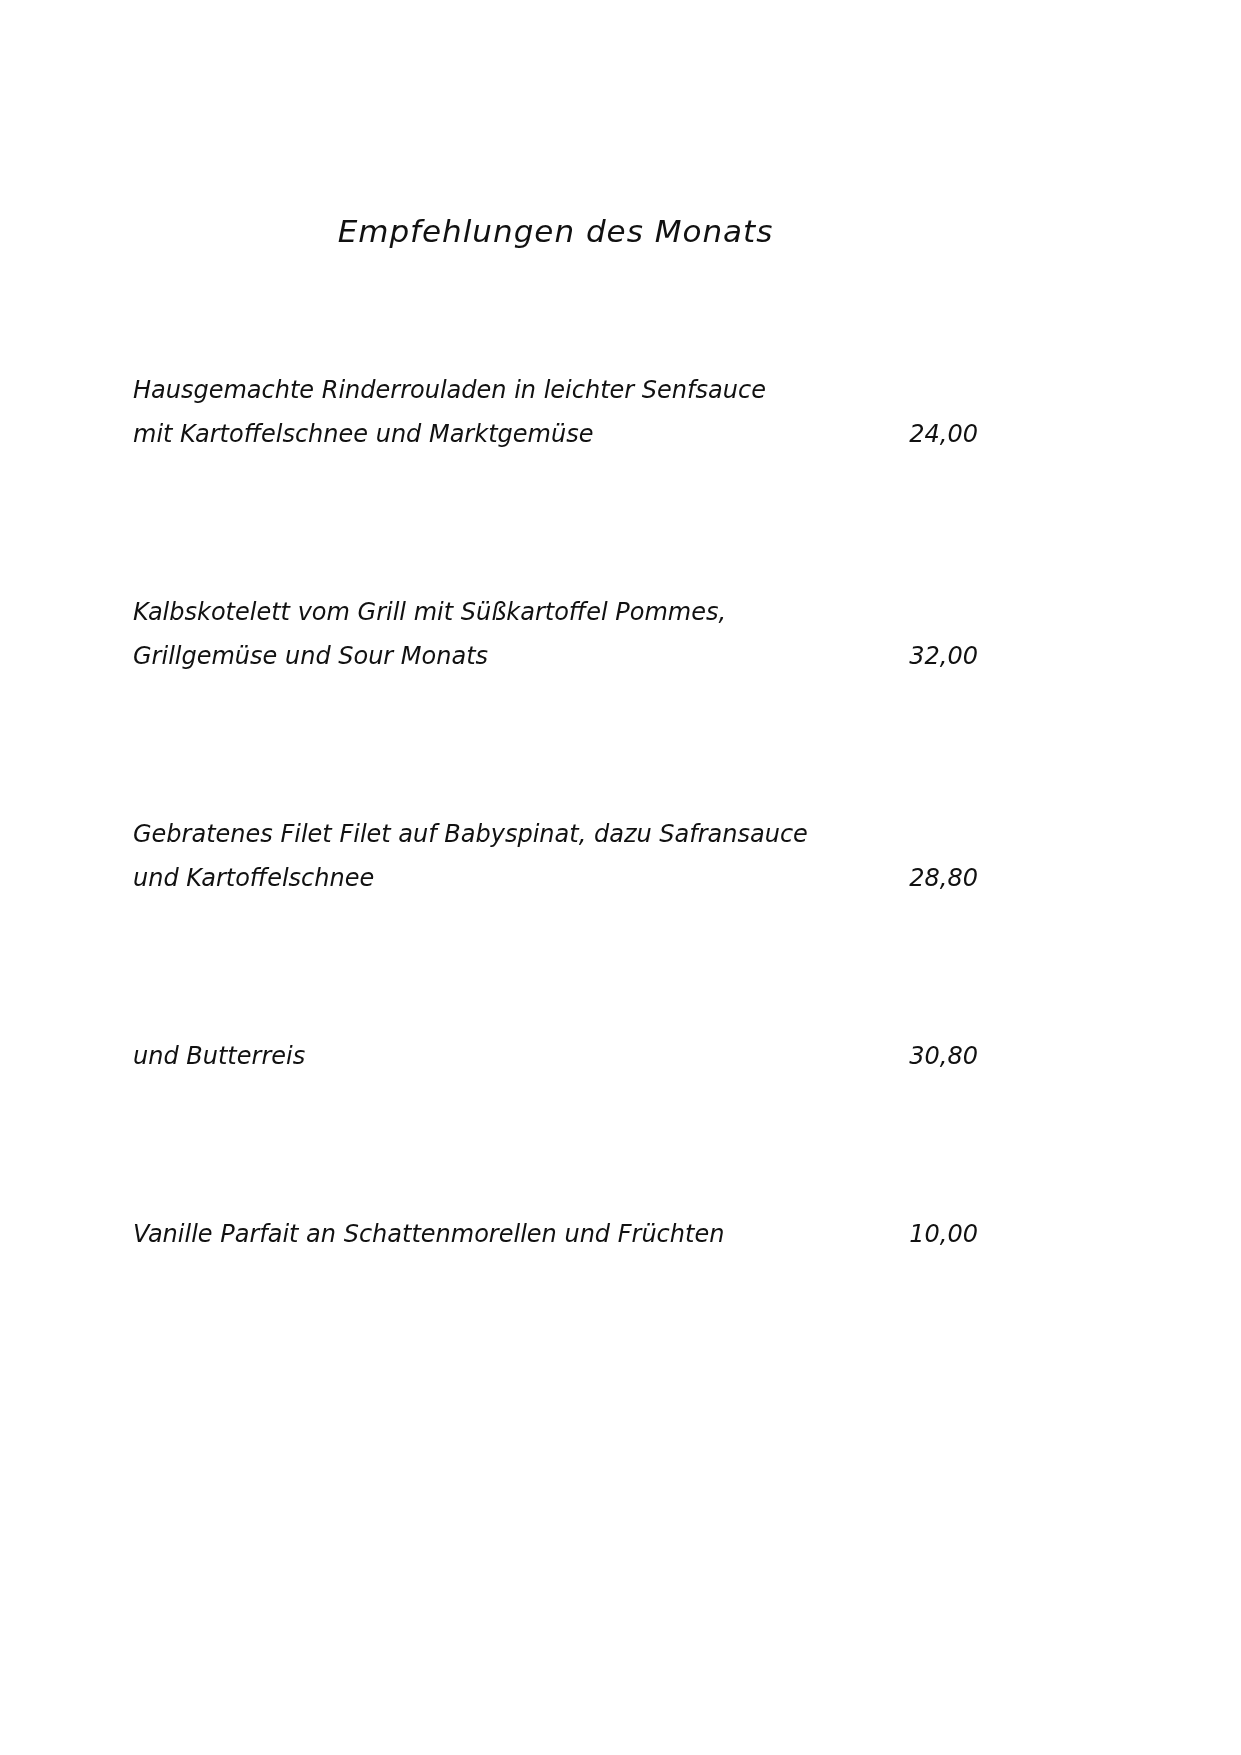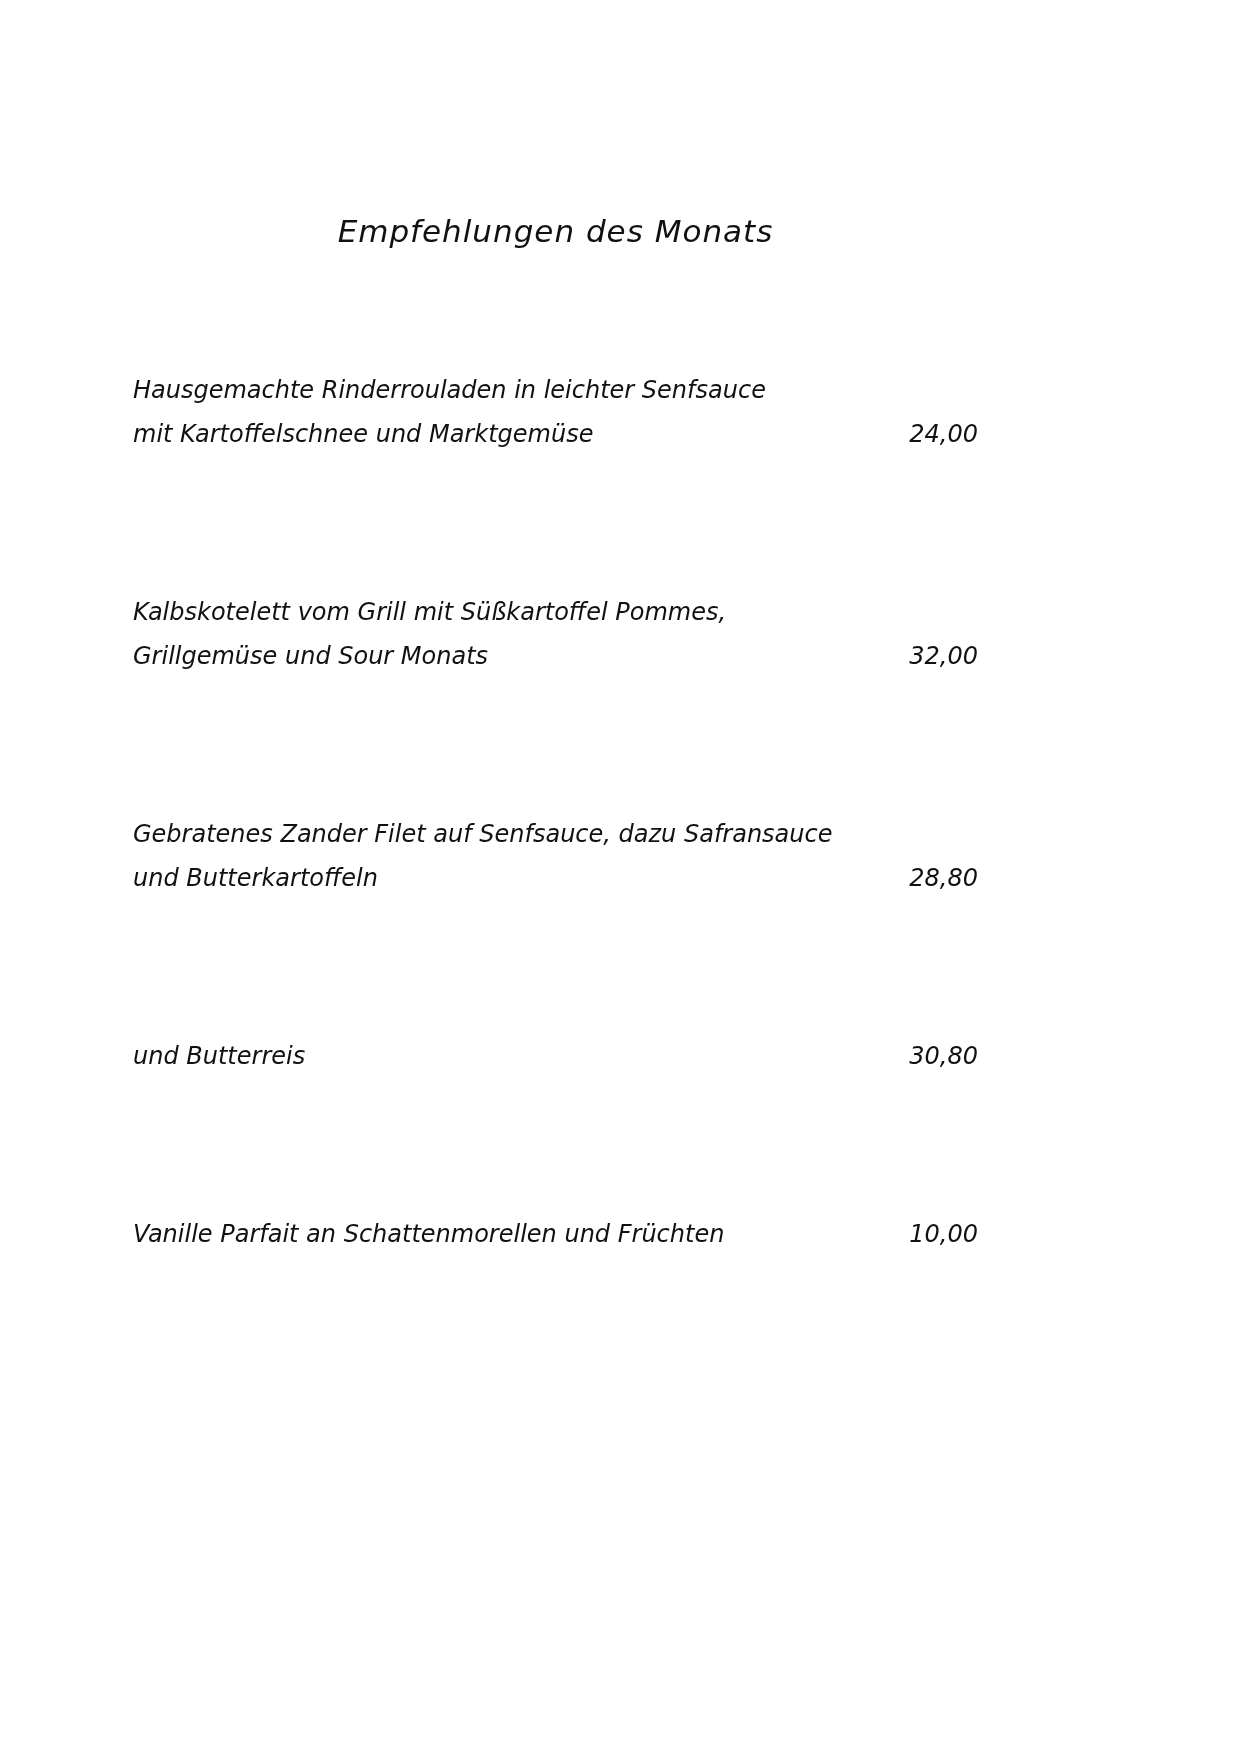--- a/index.html
+++ b/index.html
@@ -73,22 +73,22 @@
   <div class="item">
     <div class="desc">
             <div>Kalbskotelett vom Grill mit Süßkartoffel Pommes,</div>
             <div>Grillgemüse und Sour Monats</div>
           </div>
     <div class="price">32,00</div>
   </div>
 
   <div class="item">
     <div class="desc">
-            <div>Gebratenes Zander Filet auf Senfsauce, dazu Safransauce</div>
-            <div>und Butterkartoffeln</div>
+            <div>Gebratenes Filet Filet auf Babyspinat, dazu Safransauce</div>
+            <div>und Kartoffelschnee</div>
           </div>
     <div class="price">28,80</div>
   </div>
 
   <div class="item">
     <div class="desc">
             <div>und Butterreis</div>
           </div>
     <div class="price">30,80</div>
   </div>

